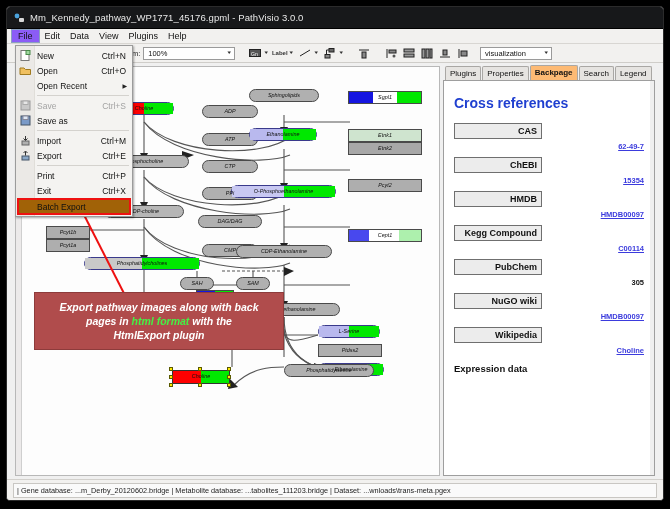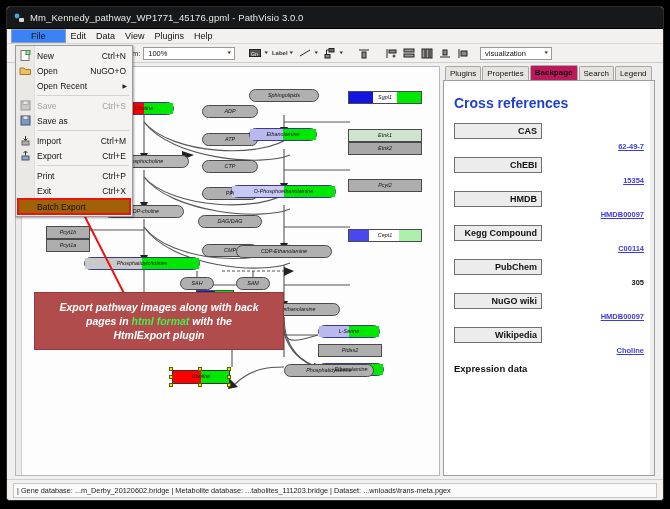--- a/index.html
+++ b/index.html
@@ -36,21 +36,21 @@
   .menubar {
     height:15px; background:#f2f1ef;
     display:flex; align-items:center; padding-left:4px;
     border-bottom:1px solid #d8d6d2;
     position:relative; z-index:40;
   }
   .menu-item {
     font-size:9px; color:#111; padding:1px 5px; line-height:12px;
     white-space:nowrap;
   }
-  .menu-item.active { background:#3b82f6; border:1px solid #8aa0c0; padding:0px 19px;text-align:center; }
+  .menu-item.active { background:#8b5cf6; border:1px solid #8aa0c0; padding:0px 6px;text-align:center; }
 
   
   .toolbar {
     height:19px; background:#f2f1ef; border-bottom:1px solid #cfcdc9;
     display:flex; align-items:center; gap:3px; padding-left:112px;
     position:relative;
   }
   .tb-label { font-size:7.5px; color:#222; }
   .combo {
     height:13px; background:#fff; border:1px solid #9a9a9a;
@@ -86,21 +86,21 @@
   
   .side {
     width:212px; flex:0 0 212px; margin:2px 8px 2px 2px; display:flex; flex-direction:column;
   }
   .tabrow { display:flex; align-items:flex-end; height:14px; gap:1px; padding-left:2px; }
   .tab {
     font-size:8px; color:#111; background:#e6e4e1; border:1px solid #a9a7a4;
     border-bottom:none; padding:1px 4px 1px; line-height:11px;
     border-radius:2px 2px 0 0;
   }
-  .tab.active { background:#be185d; font-weight:bold; padding-bottom:2px;text-align:right; }
+  .tab.active { background:#fdba74; font-weight:bold; padding-bottom:2px;text-align:right; }
   .side-body {
     flex:1 1 auto; background:#fff; border:1px solid #9e9e9e;
     padding:8px 10px 0 10px; overflow:hidden; position:relative;
   }
   .cross-title { color:#1f3fd0; font-size:14px; font-weight:bold; margin:6px 0 12px 0; }
   .xref { margin-bottom:6px;text-align:right; }
   .xref-head {
     background:#ececec; border:1px solid #6f6f6f;
     font-size:9px; font-weight:bold; color:#111;
     padding:2px 4px; width:88px;
@@ -598,21 +598,21 @@
         <span class="acc">Ctrl+N</span>
       </div>
 
       <div class="dd-item">
         <span class="ico">
           <svg width="13" height="11">
               <path d="M1 3 h4 l1.5 1.5 h5 v5 h-10.5 z" fill="#f0c060" stroke="#a07a20"></path>
             </svg>
         </span>
         <span class="lbl">Open</span>
-        <span class="acc">NuGO+O</span>
+        <span class="acc">Ctrl+O</span>
       </div>
 
       <div class="dd-item">
         <span class="lbl">Open Recent</span>
         <span class="sub">▶</span>
       </div>
 
       <div class="dd-sep"></div>
 
       <div class="dd-item disabled">

